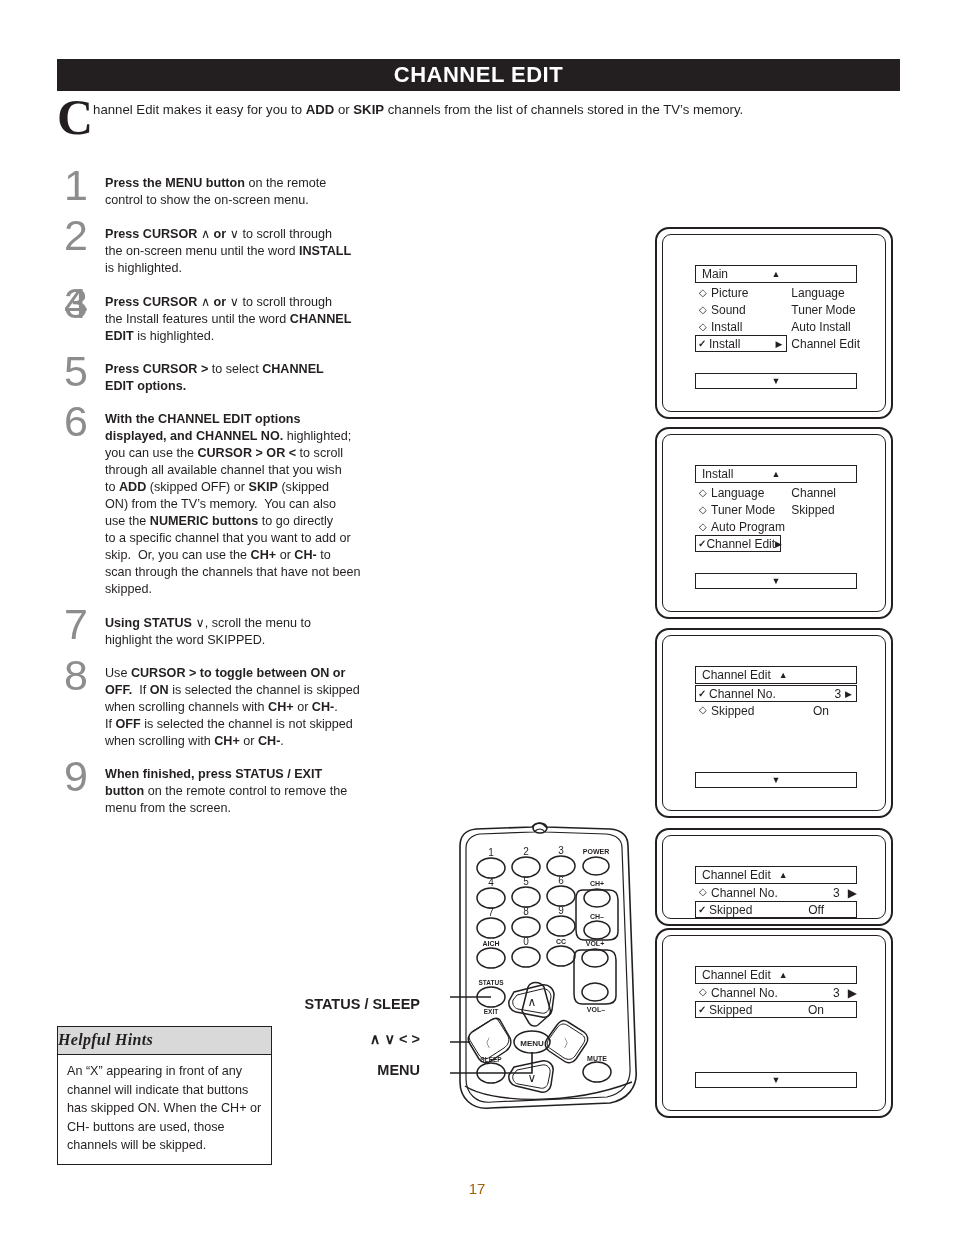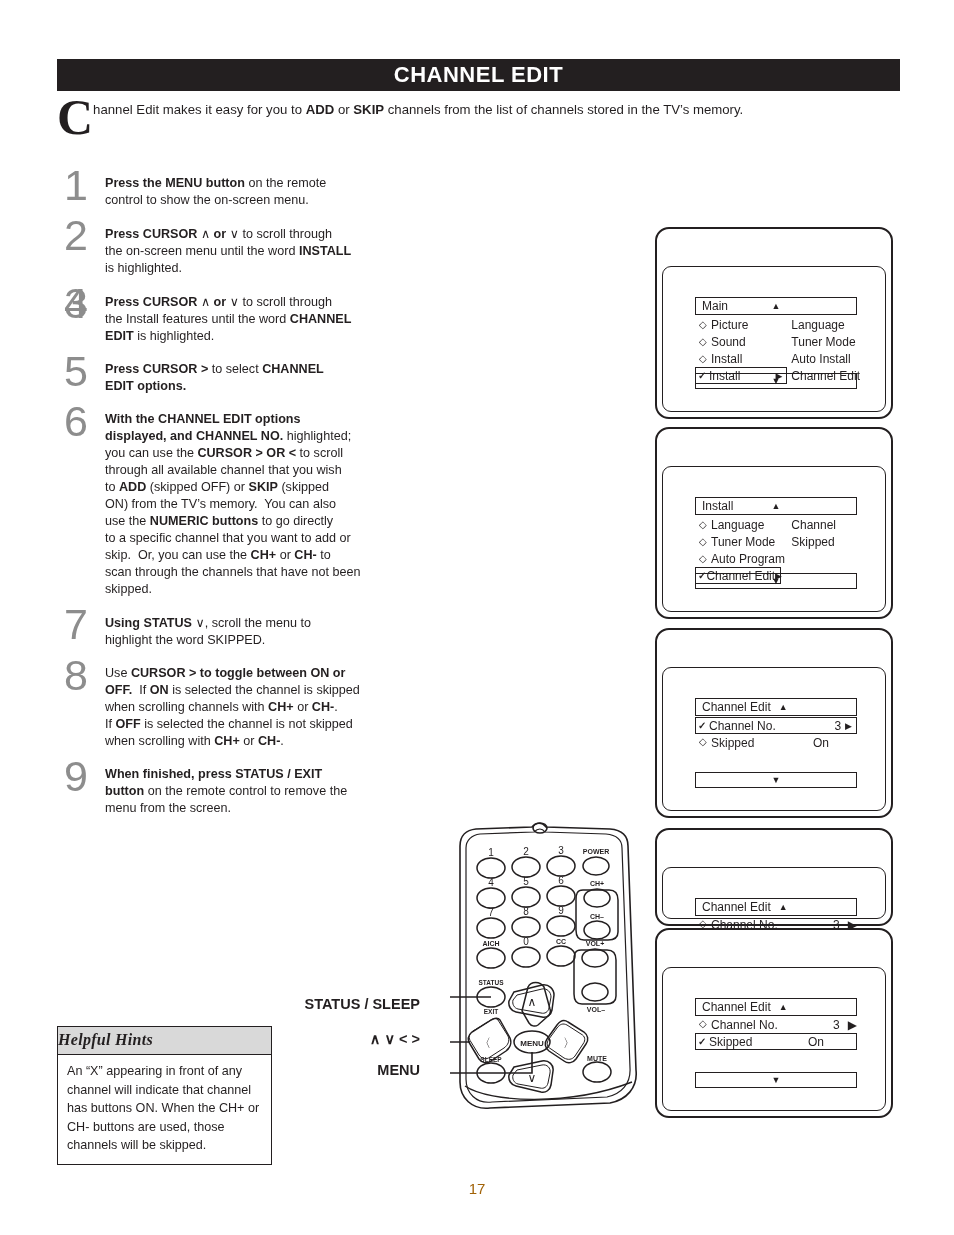--- a/index.html
+++ b/index.html
@@ -113,21 +113,20 @@
     background: #ffffff;
     border: 2px solid #231f20;
     border-radius: 14px;
   }
   .tv-inner {
     position: absolute;
     left: 5px; top: 5px; right: 5px; bottom: 5px;
     border: 1.5px solid #231f20;
     border-radius: 9px;
     background: #ffffff;
-    margin-top: 32px;
   }
   .osd {
     position: absolute;
     left: 32px; right: 28px; top: 30px;
   }
   .osd-title {
     border: 1.5px solid #231f20;
     height: 18px;
     display: flex; align-items: center;
     padding: 0 6px;
@@ -247,21 +246,21 @@
       <div class="step-text">Use <b>CURSOR &gt; to toggle between ON or<br>OFF.</b>&nbsp; If <b>ON</b> is selected the channel is skipped<br>when scrolling channels with <b>CH+</b> or <b>CH-</b>.<br>If <b>OFF</b> is selected the channel is not skipped<br>when scrolling with <b>CH+</b> or <b>CH-</b>.</div>
     </div>
     <div class="step">
       <div class="step-num">9</div>
       <div class="step-text"><b>When finished, press STATUS / EXIT<br>button</b> on the remote control to remove the<br>menu from the screen.</div>
     </div>
   </div>
 
 <div id="hints-box">
   <div id="hints-head">Helpful Hints</div>
-  <div id="hints-body">An “X” appearing in front of any channel will indicate that channel has buttons ON.  When the CH+ or CH- buttons are used, those channels will be skipped.</div>
+  <div id="hints-body">An “X” appearing in front of any channel will indicate that buttons has skipped ON.  When the CH+ or CH- buttons are used, those channels will be skipped.</div>
 </div>
 
 <div class="tv" id="tv0" style="left:655px; top:227px; width:238px; height:192px;">
   <div class="tv-inner">
     <div class="osd">
       <div class="osd-title">
         <span class="tl">Main</span>
         <span class="up">▲</span>
       </div>
       <div class="osd-cols">

